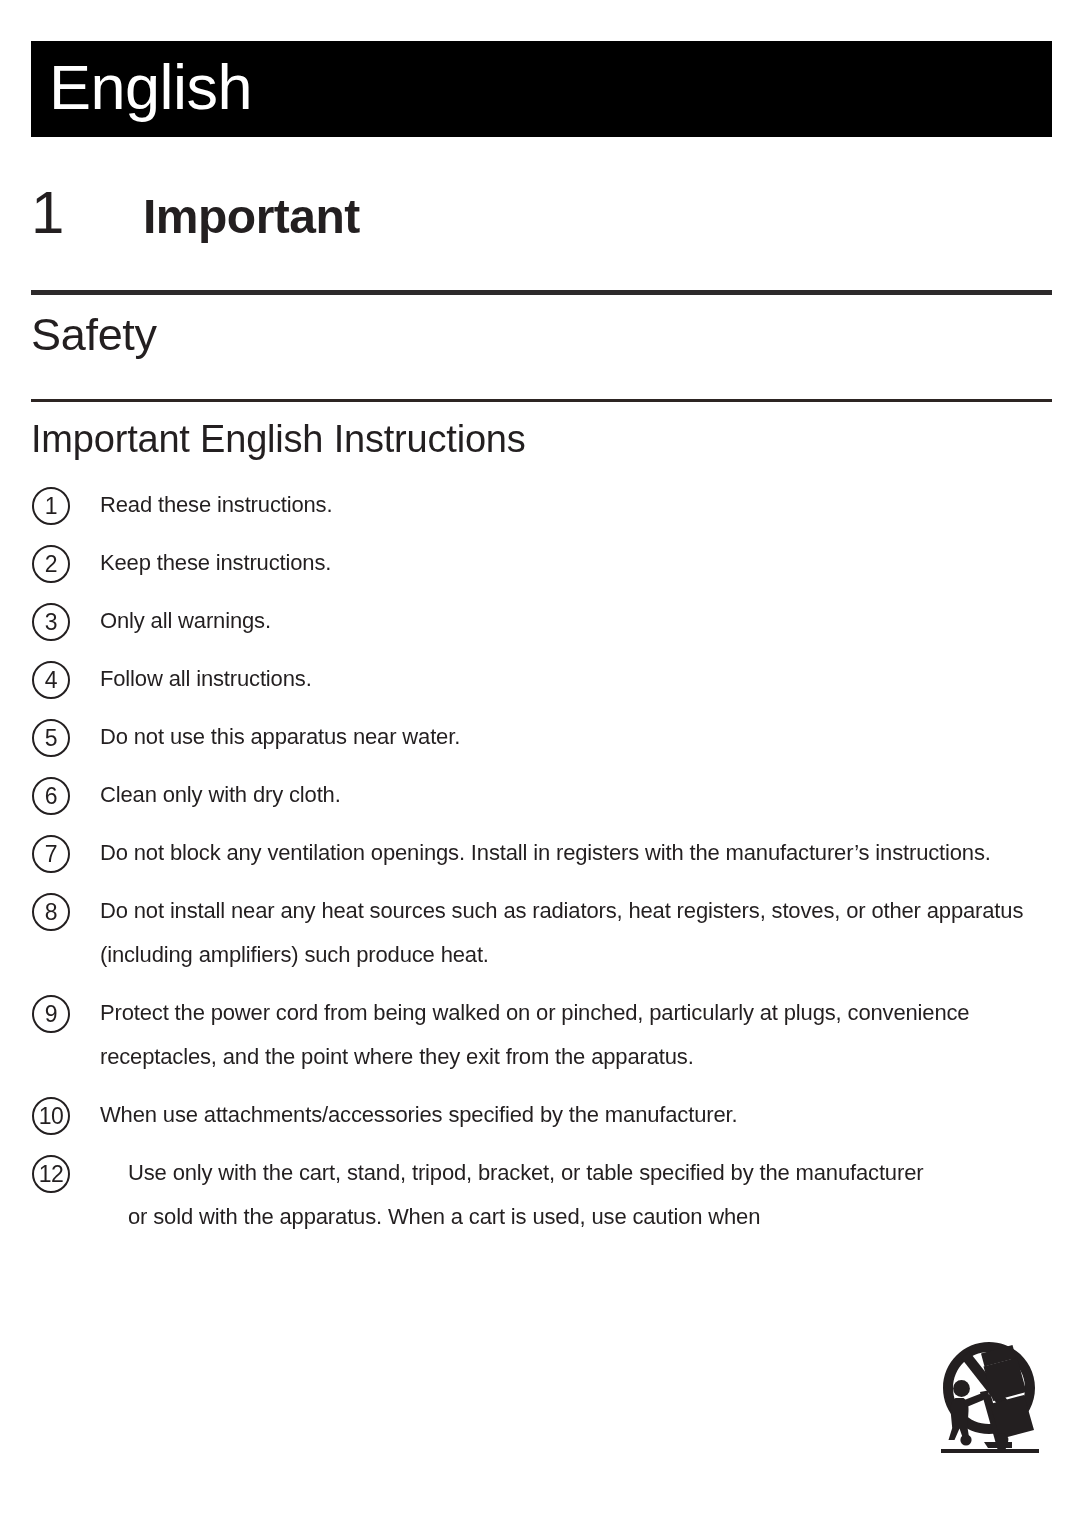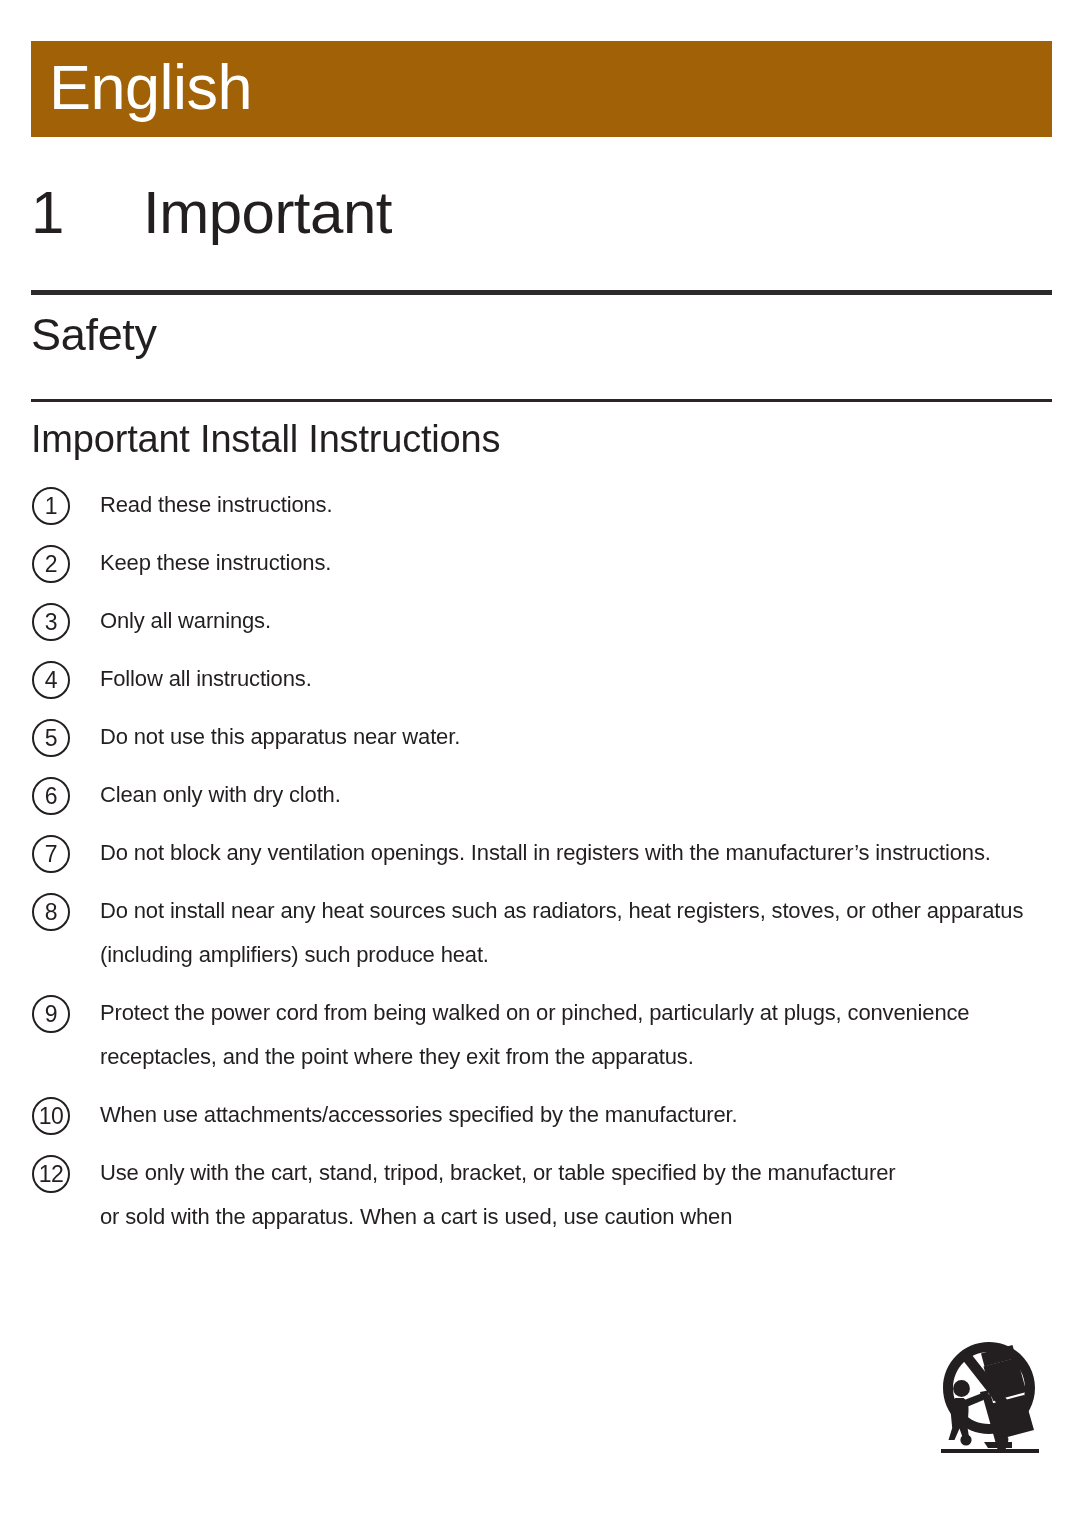--- a/index.html
+++ b/index.html
@@ -24,21 +24,21 @@
     height: 1532px;
   }
 
   
   .lang-banner {
     position: absolute;
     left: 31px;
     top: 41px;
     width: 1021px;
     height: 96px;
-    background: #a16207;
+    background: #000000;
   }
   .lang-banner-text {
     position: absolute;
     left: 18px;
     top: 50%;
     transform: translateY(-52%);
     color: #ffffff;
     font-size: 63px;
     font-weight: 400;
     letter-spacing: -0.5px;
@@ -57,22 +57,22 @@
     white-space: nowrap;
   }
   .chapter-number {
     font-size: 60px;
     font-weight: 400;
     line-height: 1;
     width: 112px;
     flex: 0 0 112px;
   }
   .chapter-title {
-    font-size: 60px;
-    font-weight: 400;
+    font-size: 48px;
+    font-weight: 700;
     line-height: 1;
     letter-spacing: -0.5px;
   }
 
   
   .rule-thick {
     position: absolute;
     left: 31px;
     top: 290px;
     width: 1021px;
@@ -151,20 +151,21 @@
     flex: 1 1 auto;
     font-size: 22px;
     line-height: 44px;
     letter-spacing: -0.15px;
     color: #231f20;
   }
 
   
   .instr-item.has-icon .instr-text {
     max-width: 820px;
+    margin-left: 28px;
   }
 
   
   .cart-icon {
     position: absolute;
     left: 938px;
     top: 1336px;
     width: 104px;
     height: 124px;
   }
@@ -183,21 +184,21 @@
     <span class="chapter-number">1</span>
     <span class="chapter-title">Important</span>
   </div>
 
   <div class="rule-thick"></div>
 
   <div class="section-heading">Safety</div>
 
   <div class="rule-thin"></div>
 
-  <div class="sub-heading">Important Install Instructions</div>
+  <div class="sub-heading">Important English Instructions</div>
 
   <ol class="instructions" id="instr-list" style="list-style: none; margin: 0px; padding: 0px;">
       <li class="instr-item">
         <div class="instr-marker">
           <span class="circ">1</span>
         </div>
         <div class="instr-text">Read these instructions.</div>
       </li>
       <li class="instr-item">
         <div class="instr-marker">

